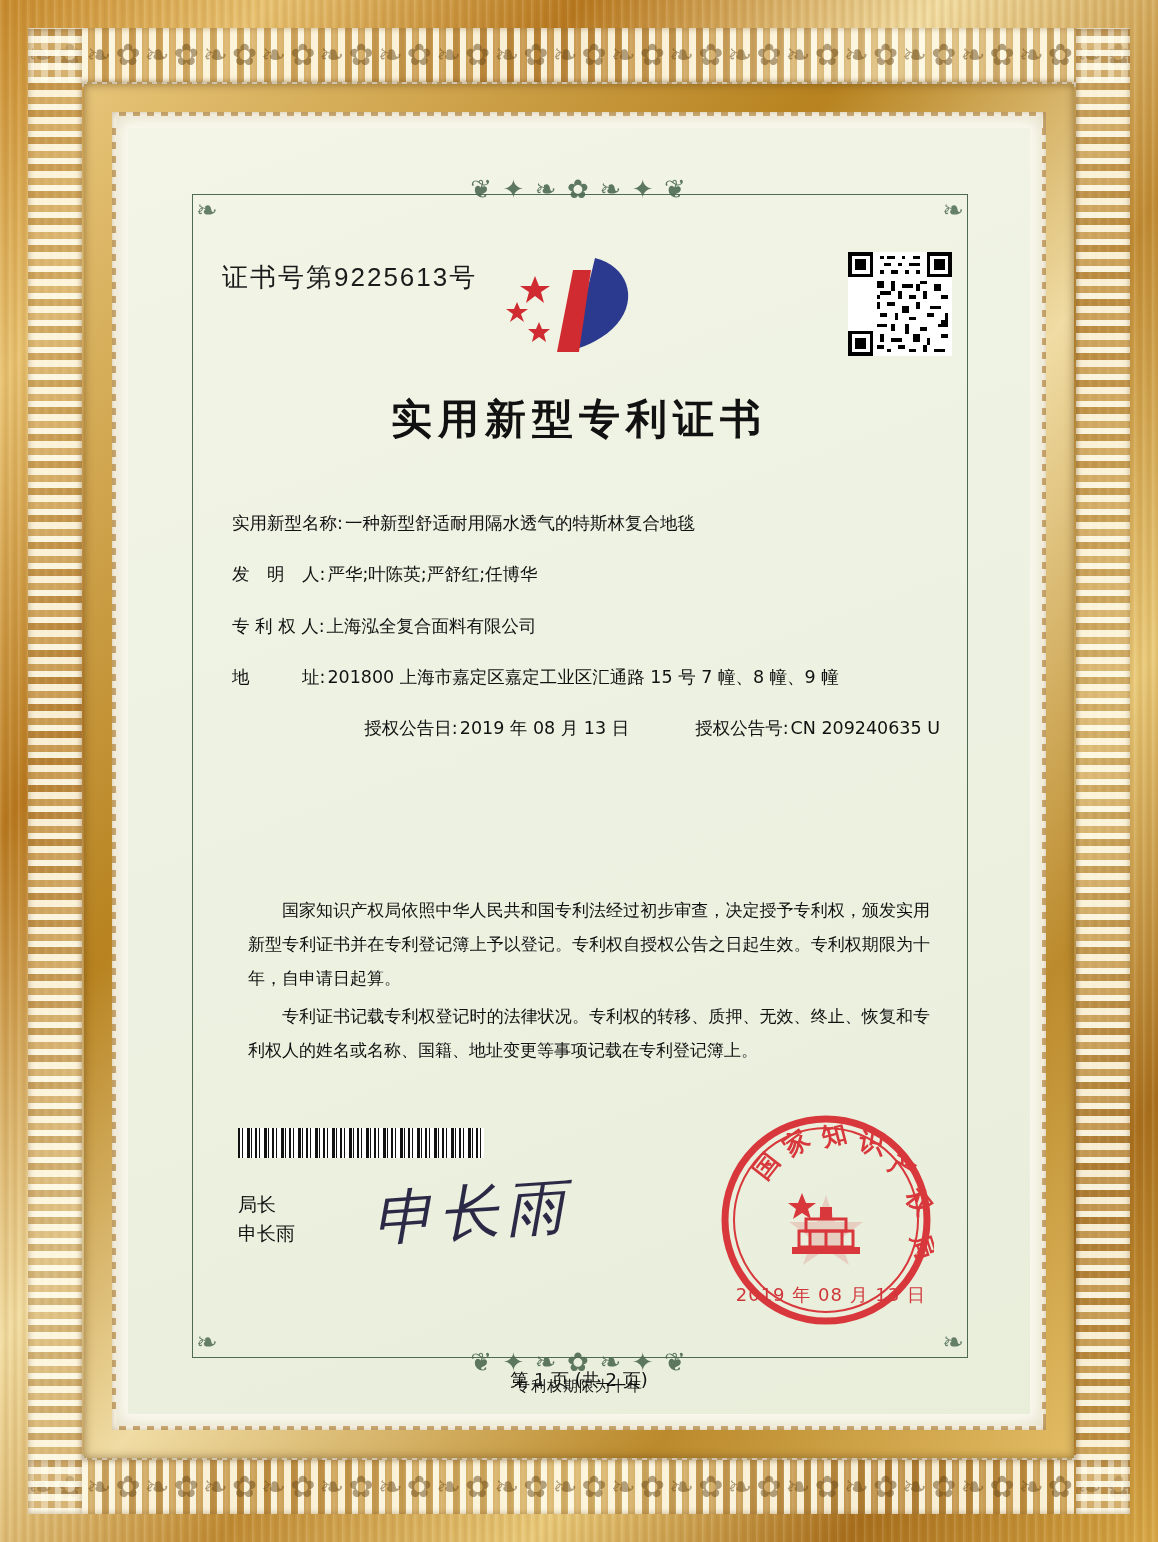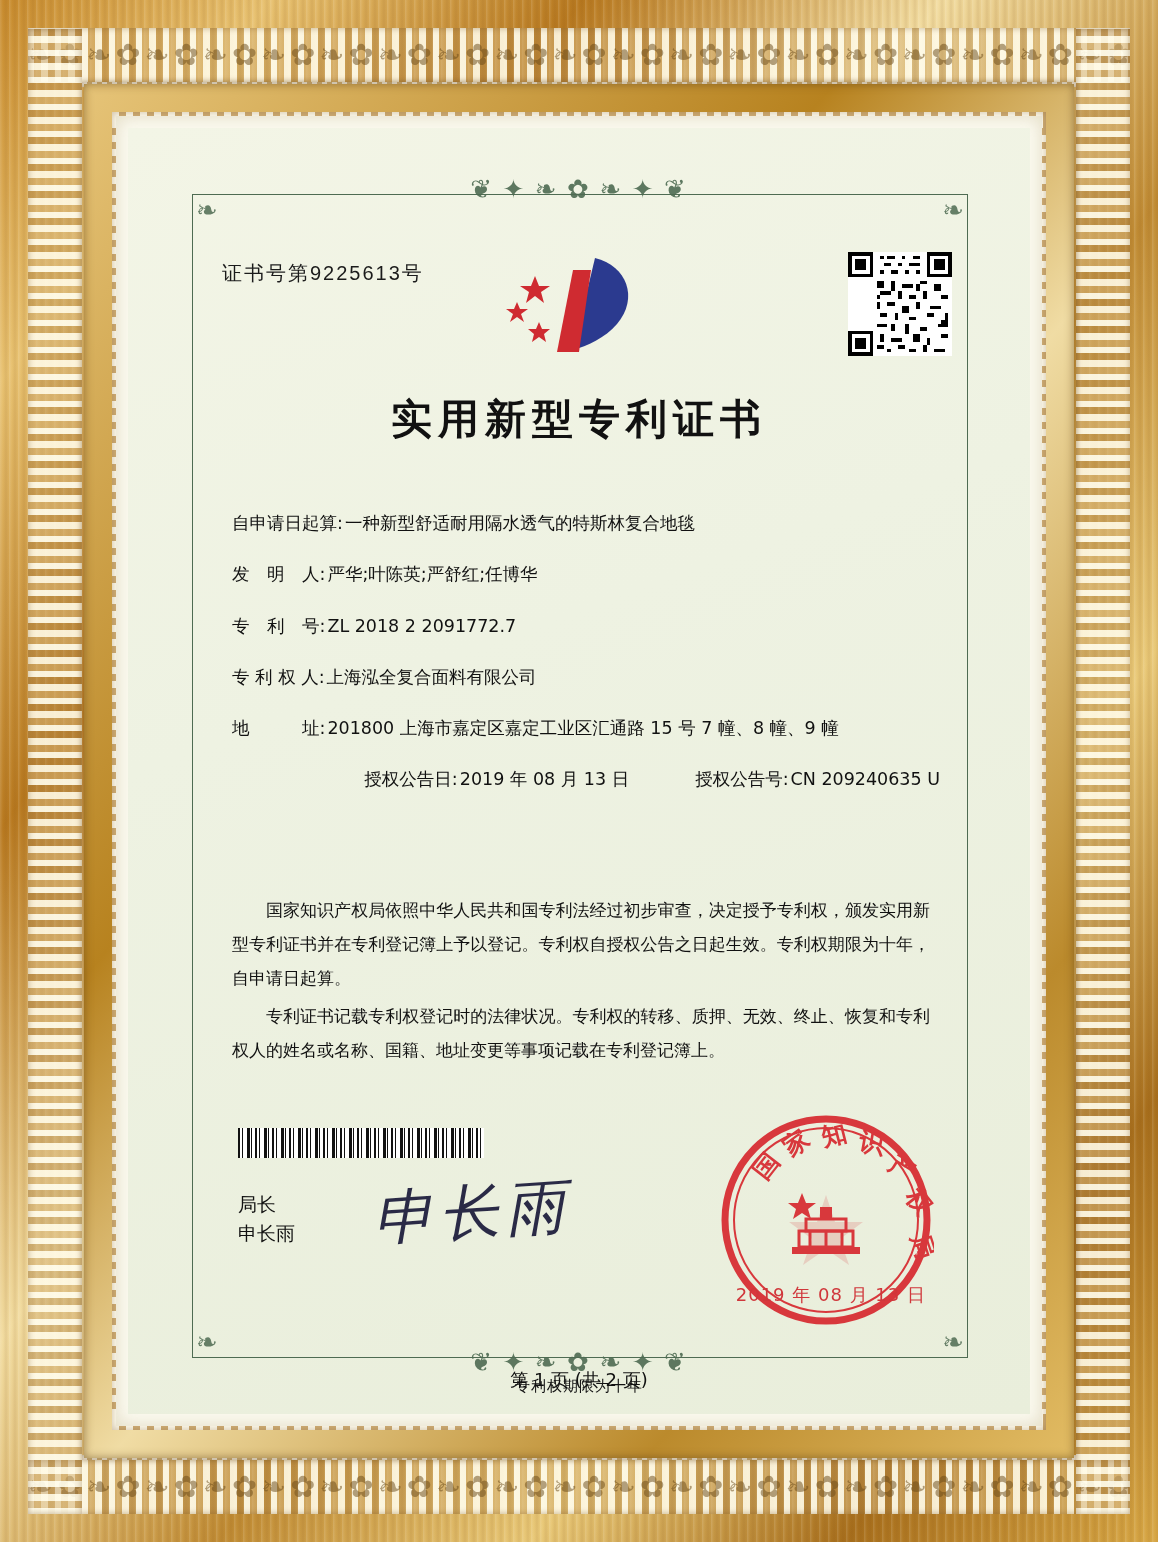--- a/index.html
+++ b/index.html
@@ -80,21 +80,21 @@
   .top-orn{
     position:absolute;left:50%;top:46px;transform:translateX(-50%);
     color:#4e6b52;font-size:26px;letter-spacing:2px;white-space:nowrap;opacity:.9;
   }
   .bot-orn{
     position:absolute;left:50%;bottom:36px;transform:translateX(-50%);
     color:#4e6b52;font-size:26px;letter-spacing:2px;white-space:nowrap;opacity:.9;
   }
   .cert-no{
     position:absolute;left:94px;top:132px;
-    font-size:20px;color:#1b1b1b;letter-spacing:2px;
+    font-size:26px;color:#1b1b1b;letter-spacing:2px;
     font-family:"Liberation Sans", sans-serif;
   }
   .logo{
     position:absolute;left:50%;top:122px;transform:translateX(-50%);
     width:160px;height:120px;
   }
   .qr{
     position:absolute;right:78px;top:124px;width:104px;height:104px;
   }
   .title{
@@ -110,21 +110,21 @@
   .f-row{display:flex;margin-bottom:25px;line-height:1.5;}
   .f-label{white-space:nowrap;}
   .f-val{margin-left:2px;}
   .f-row.two{justify-content:flex-end;}
   .f-gap{display:inline-block;width:66px;}
   .body-text{
     position:absolute;left:104px;right:100px;top:765px;
     font-size:17px;line-height:2.0;color:#111;text-align:justify;
     font-family:"DejaVu Sans", sans-serif;
   }
-  .body-text p{margin:0 0 4px 0;text-indent:2em;}
+  .body-text p{margin:0 0 4px 16px;text-indent:2em;}
   .barcode{
     position:absolute;left:110px;top:1000px;width:246px;height:30px;
     background:repeating-linear-gradient(90deg,
       #111 0 2px, #fff 2px 4px, #111 4px 5px, #fff 5px 9px,
       #111 9px 12px, #fff 12px 13px, #111 13px 14px, #fff 14px 17px);
   }
   .signblock{
     position:absolute;left:110px;top:1062px;
     font-size:19px;line-height:1.55;color:#111;
     font-family:"DejaVu Sans", sans-serif;
@@ -271,30 +271,26 @@
             <rect x="19" y="9" width="1" height="2"></rect>
             <rect x="26" y="19" width="2" height="2"></rect>
         </g>
       </svg>
     </div>
 
     <div class="title">实用新型专利证书</div>
 
     <div class="fields">
       <div class="f-row">
-        <span class="f-label">自申请日起算:</span>
+        <span class="f-label">实用新型名称:</span>
         <span class="f-val">一种新型舒适耐用隔水透气的特斯林复合地毯</span>
       </div>
       <div class="f-row">
         <span class="f-label">发　明　人:</span>
         <span class="f-val">严华;叶陈英;严舒红;任博华</span>
-      </div>
-      <div class="f-row">
-        <span class="f-label">专　利　号:</span>
-        <span class="f-val">ZL 2018 2 2091772.7</span>
       </div>
       <div class="f-row">
         <span class="f-label">专 利 权 人:</span>
         <span class="f-val">上海泓全复合面料有限公司</span>
       </div>
       <div class="f-row">
         <span class="f-label">地　　　址:</span>
         <span class="f-val">201800 上海市嘉定区嘉定工业区汇通路 15 号 7 幢、8 幢、9 幢</span>
       </div>
       <div class="f-row two">

